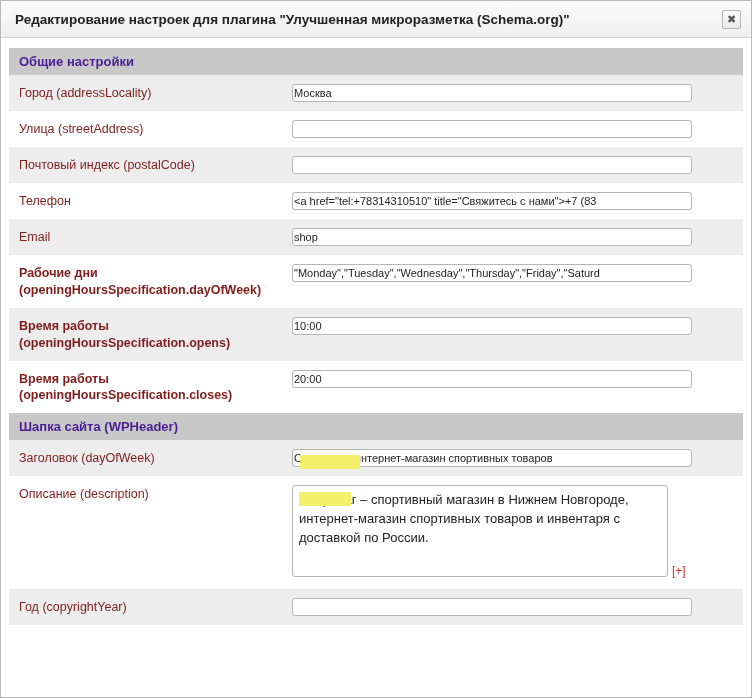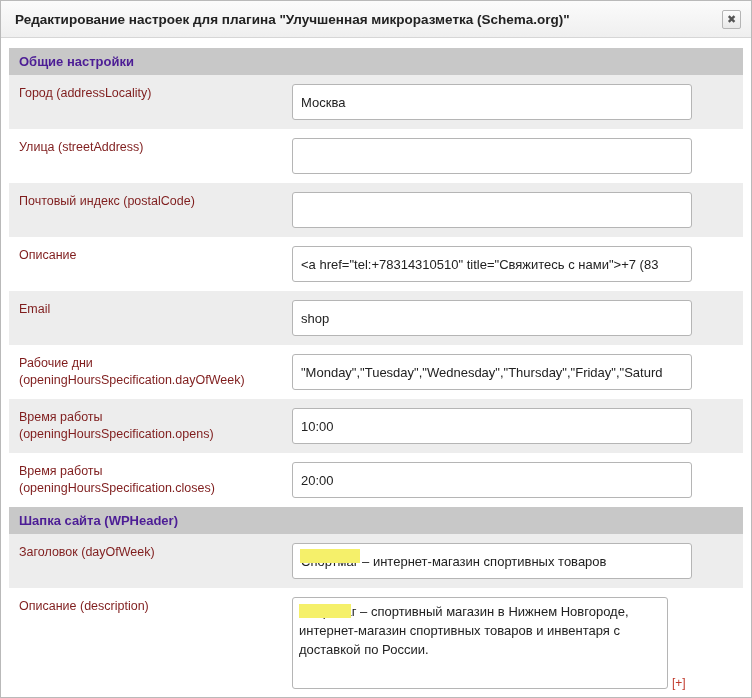--- a/index.html
+++ b/index.html
@@ -91,33 +91,34 @@
   }
   .label-cell {
     width: 265px;
     font-size: 12.5px;
     color: #7f1d1d;
     line-height: 1.35;
     padding-top: 10px !important;
   }
   .label-cell .sub {
     display: block;
+    font-weight: bold;
   }
   .input-cell {
     padding-left: 0 !important;
   }
   input[type="text"] {
     width: 400px;
-    height: 36px;
+    height: 18px;
     box-sizing: border-box;
     border: 1px solid #b5b5b5;
     border-radius: 3px;
-    padding: 3px 8px;
+    padding: 3px 1px;
     font-family: "Liberation Sans", sans-serif;
-    font-size: 13px;
+    font-size: 11px;
     color: #222;
     background: #fff;
     outline: none;
   }
   textarea {
     width: 376px;
     height: 92px;
     box-sizing: border-box;
     border: 1px solid #b5b5b5;
     border-radius: 3px;
@@ -195,21 +196,21 @@
       </tr>
 
       <tr class="field-row odd">
         <td class="label-cell">Почтовый индекс (postalCode)</td>
         <td class="input-cell">
           <input type="text" value="" style="">
         </td>
       </tr>
 
       <tr class="field-row even">
-        <td class="label-cell">Описание</td>
+        <td class="label-cell">Телефон</td>
         <td class="input-cell">
           <input type="text" value="&lt;a href=&quot;tel:+78314310510&quot; title=&quot;Свяжитесь с нами&quot;&gt;+7 (83" style="">
         </td>
       </tr>
 
       <tr class="field-row odd">
         <td class="label-cell">Email</td>
         <td class="input-cell">
           <input type="text" value="shop" style="">
         </td>

